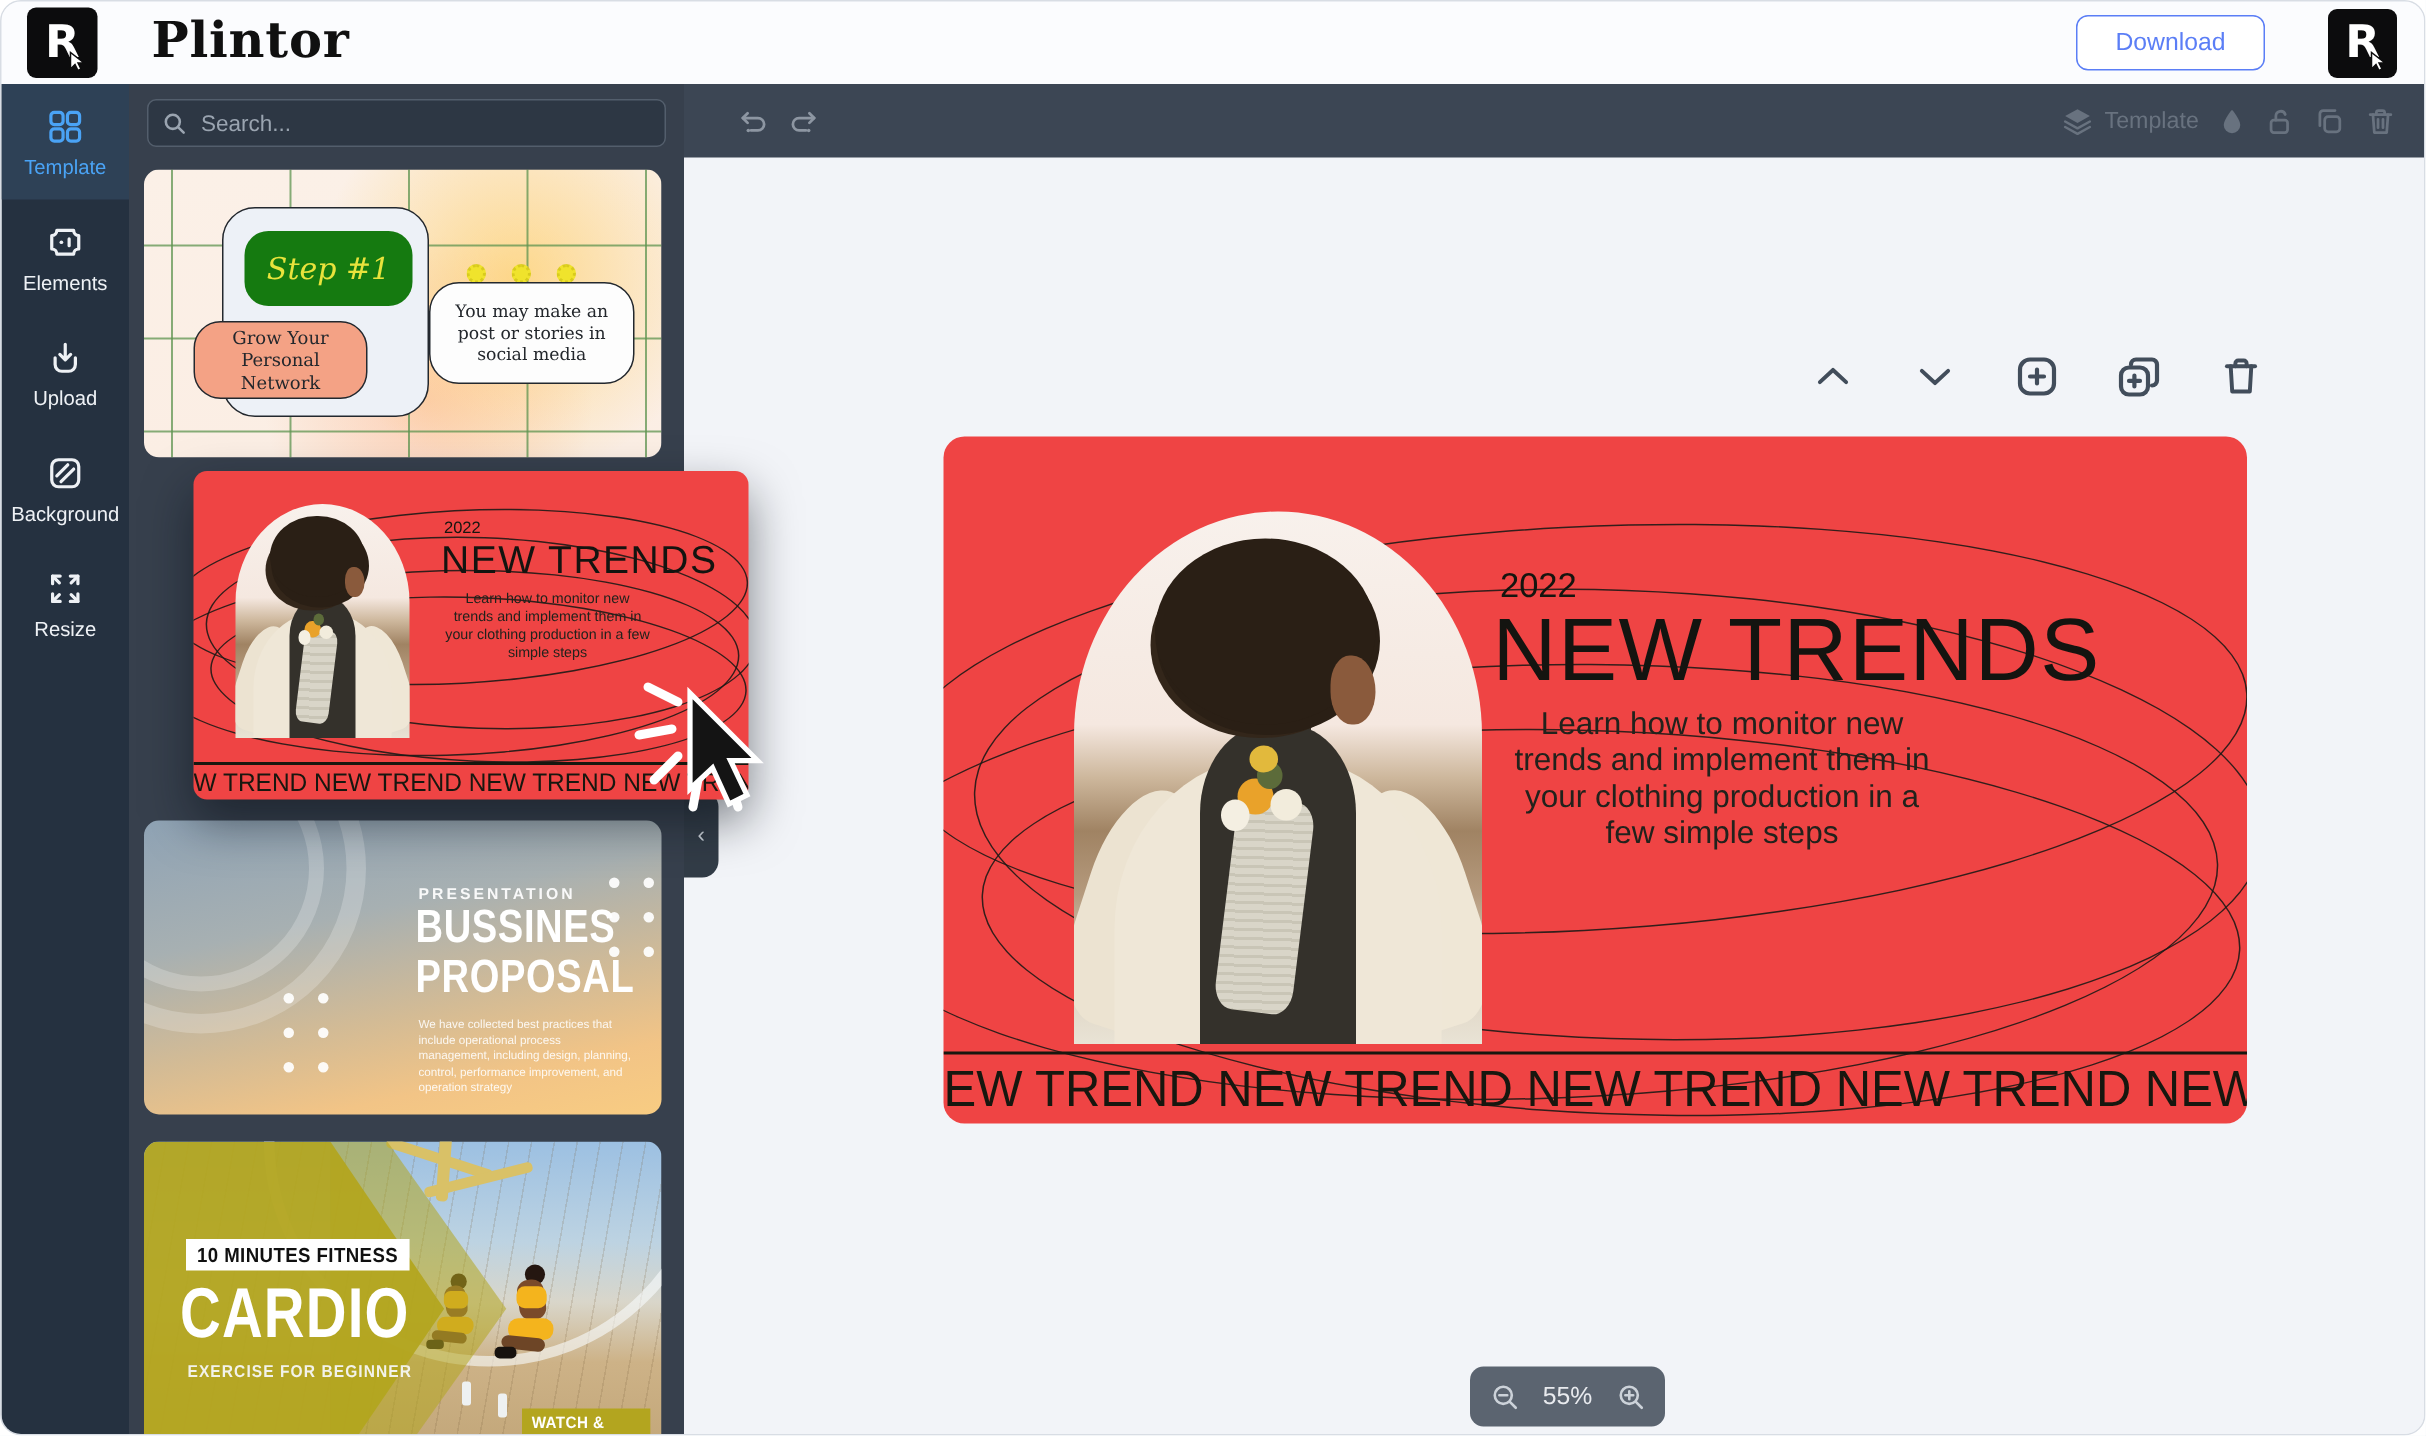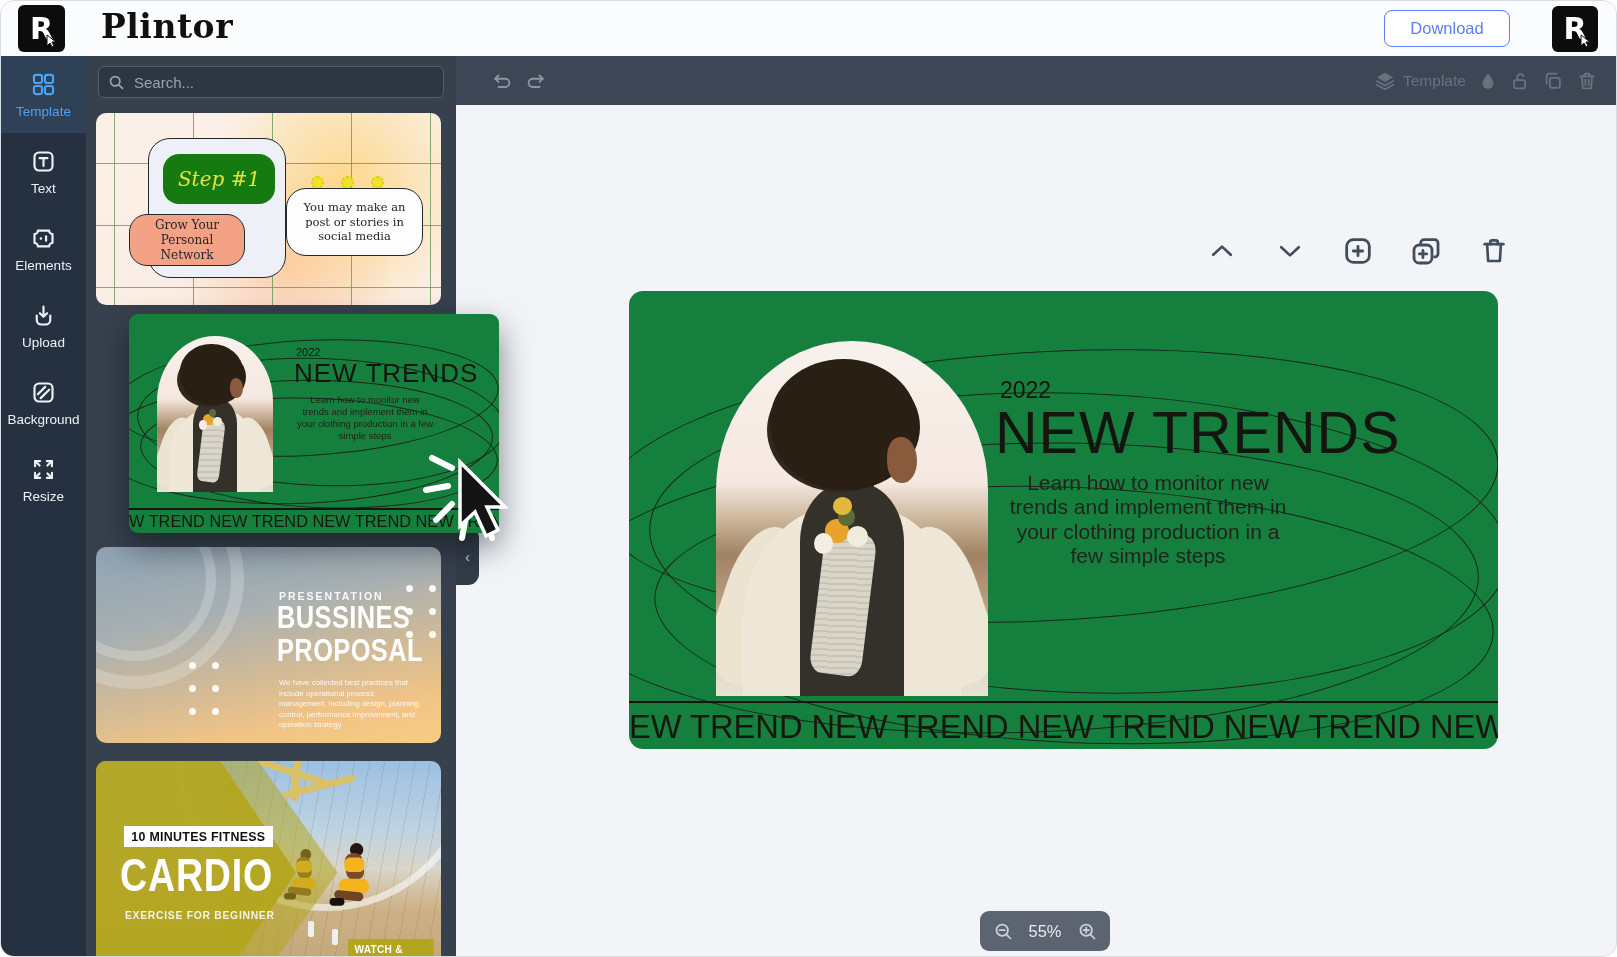--- a/index.html
+++ b/index.html
@@ -101,21 +101,21 @@
   .fig{position:absolute;}
   .fig .head{position:absolute;left:16px;top:0;width:12px;height:12px;background:#241610;border-radius:50%;}
   .fig .torso{position:absolute;left:12px;top:9px;width:16px;height:24px;background:#7a4a2a;border-radius:7px;transform:rotate(-8deg);}
   .fig .vestY{position:absolute;left:11px;top:13px;width:18px;height:13px;background:#f4b41d;border-radius:5px;}
   .fig .shorts{position:absolute;left:6px;top:32px;width:27px;height:13px;background:#f4b41d;border-radius:6px;}
   .fig .leg{position:absolute;left:2px;top:43px;width:26px;height:8px;background:#6d4526;border-radius:4px;transform:rotate(6deg);}
   .fig .shoe{position:absolute;left:-2px;top:49px;width:13px;height:7px;background:#17120e;border-radius:3px;}
   .bottle{position:absolute;width:6px;height:16px;background:#eef1f2;border-radius:2px;}
 
   
-  .trend-card{position:absolute;background:#15803d;overflow:hidden;}
+  .trend-card{position:absolute;background:#ef4444;overflow:hidden;}
   .ellipse{position:absolute;border:1.4px solid rgba(25,25,22,.88);border-radius:50%;}
   .arch{position:absolute;overflow:hidden;border-radius:50% 50% 0 0 / 42% 42% 0 0;z-index:3;
         background:linear-gradient(180deg,#f8f1ec 0%,#f5e8e0 40%,#cdb79c 50%,#a08363 60%,#b59a7d 72%,#d8cdbb 84%,#e9e3d5 100%);}
   .ph{position:absolute;}
   .ph-snow1{left:2%;top:78%;width:30%;height:14%;background:#efeadf;border-radius:50%;filter:blur(1px);}
   .ph-snow2{left:62%;top:72%;width:34%;height:16%;background:#e8e2d4;border-radius:50%;filter:blur(1px);}
   .ph-arm-l{left:2%;top:52%;width:30%;height:46%;background:#ece3d1;border-radius:42% 60% 30% 40%;transform:rotate(18deg);}
   .ph-arm-r{right:2%;top:52%;width:30%;height:46%;background:#efe7d6;border-radius:60% 42% 40% 30%;transform:rotate(-18deg);}
   .ph-shirt{left:10%;top:46%;width:80%;height:58%;background:#efe7d7;border-radius:48% 48% 0 0 / 56% 56% 0 0;}
   .ph-vest{left:31%;top:40%;width:38%;height:64%;background:#34312b;border-radius:44% 44% 0 0 / 26% 26% 0 0;}
@@ -211,27 +211,20 @@
 
   <nav class="sidebar">
     <div class="side-item active">
       <svg width="27" height="27" viewBox="0 0 24 24">
         <rect x="3.5" y="3.5" width="7.2" height="7.2" rx="2"></rect>
           <rect x="13.3" y="3.5" width="7.2" height="7.2" rx="2"></rect>
         <rect x="3.5" y="13.3" width="7.2" height="7.2" rx="2"></rect>
           <rect x="13.3" y="13.3" width="7.2" height="7.2" rx="2"></rect>
       </svg>
       <span class="lbl">Template</span>
-    </div>
-    <div class="side-item">
-      <svg width="27" height="27" viewBox="0 0 24 24">
-        <rect x="4" y="4" width="16" height="16" rx="4"></rect>
-          <path d="M8.5 9 h7 M12 9 v7"></path>
-      </svg>
-      <span class="lbl">Text</span>
     </div>
     <div class="side-item">
       <svg width="27" height="27" viewBox="0 0 24 24">
         <path d="M7 5 h10 a3 3 0 0 0 3 3 v8 a3 3 0 0 0 -3 3 h-10 a3 3 0 0 0 -3 -3 v-8 a3 3 0 0 0 3 -3 Z"></path>
         <circle cx="9.7" cy="12" r="1.1" fill="currentColor" stroke="none"></circle>
           <path d="M14.3 10 v4"></path>
       </svg>
       <span class="lbl">Elements</span>
     </div>
     <div class="side-item">

